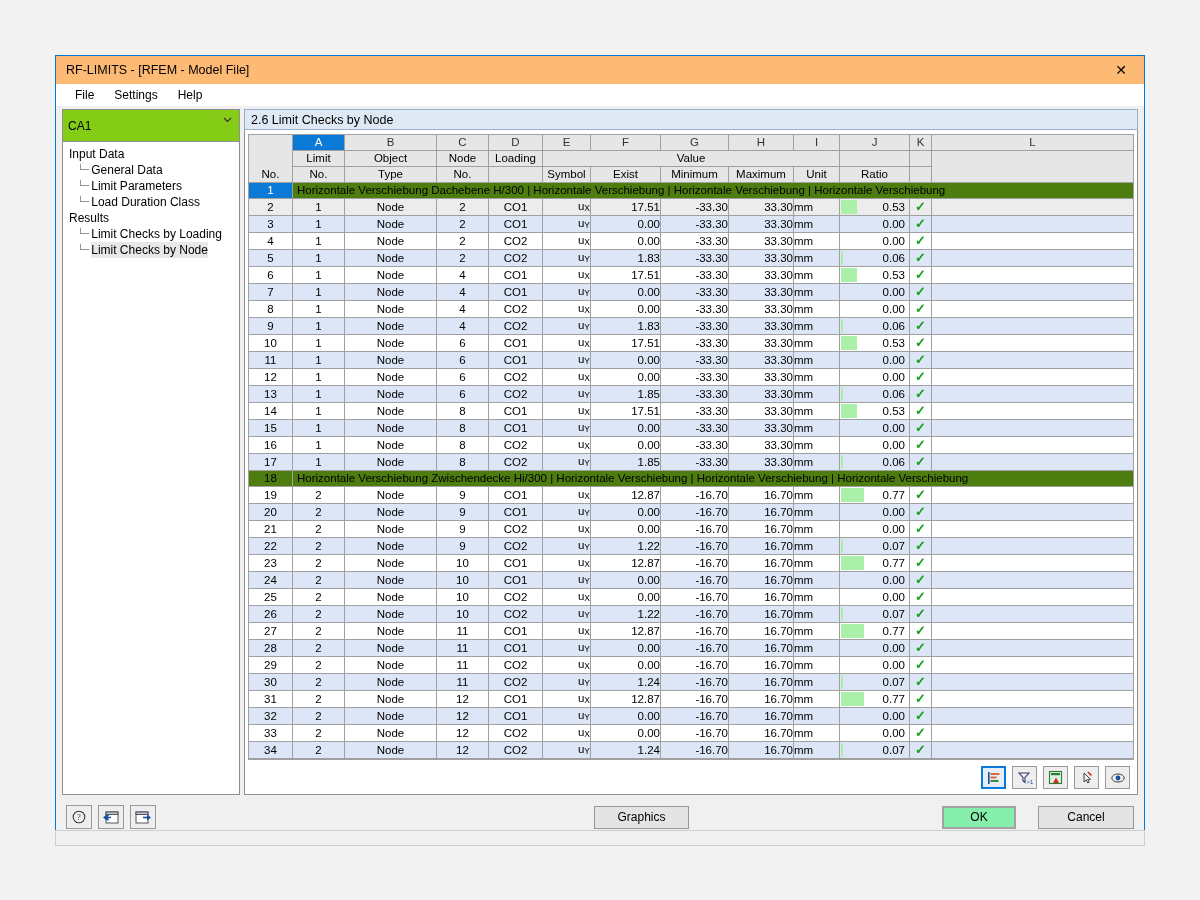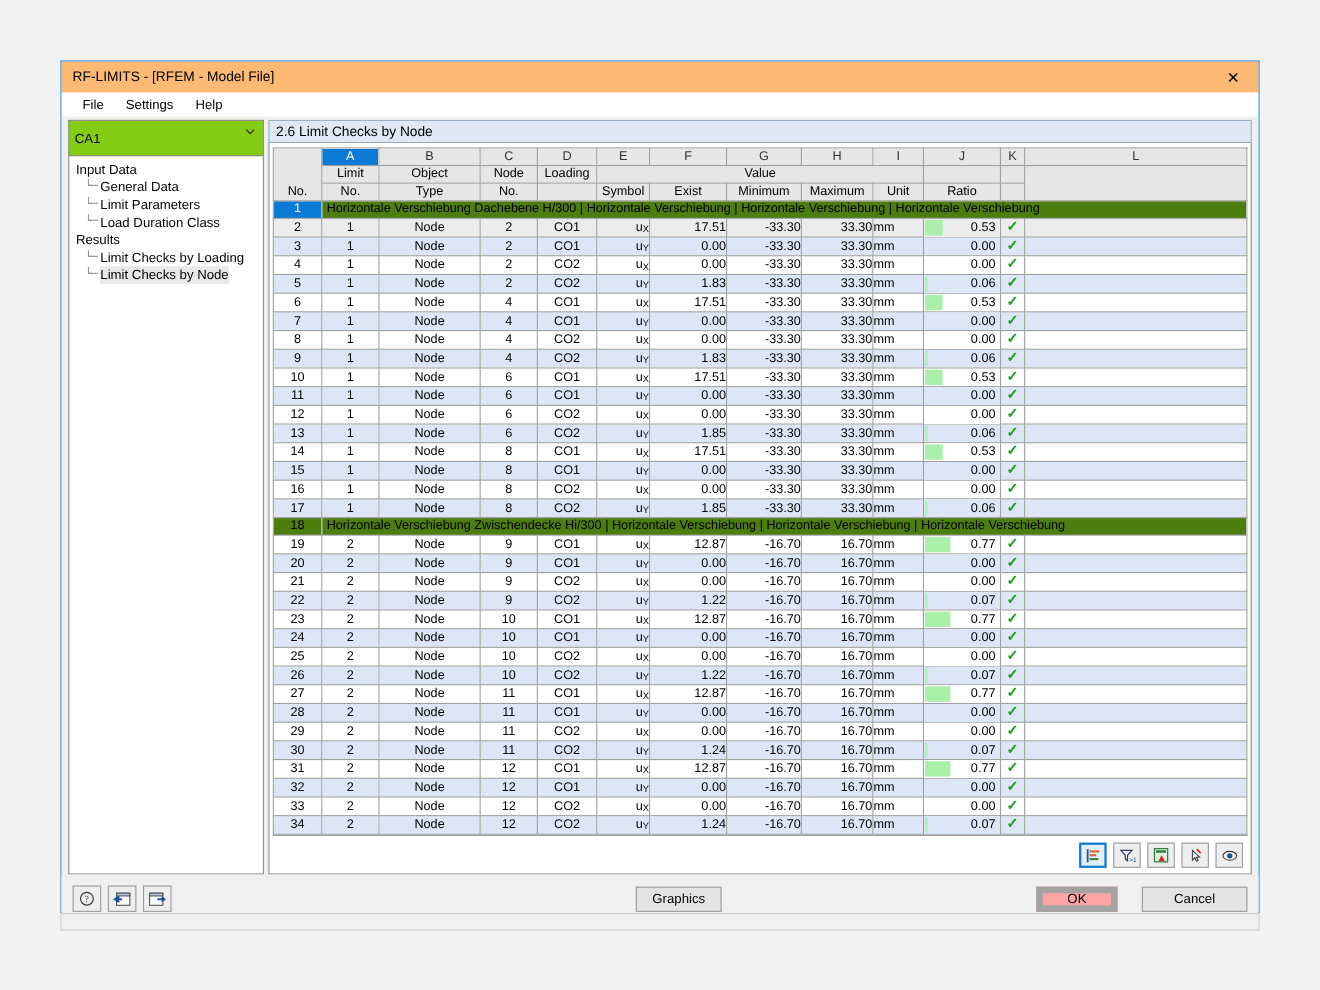--- a/index.html
+++ b/index.html
@@ -142,22 +142,22 @@
   .bleft{display:flex;gap:6px;align-items:center;}
   .bbtn{
     width:26px;height:24px;border:1px solid #9a9a9a;background:#eeeeee;
     display:flex;align-items:center;justify-content:center;cursor:pointer;box-sizing:border-box;
   }
   .btn{
     border:1px solid #989898;background:#e4e4e4;font-size:12px;
     display:flex;align-items:center;justify-content:center;cursor:pointer;
     box-sizing:border-box;font-family:"Liberation Sans",sans-serif;
   }
-  .btn-graphics{position:absolute;left:522px;width:78px;height:23px;}
-  .btn-ok{position:absolute;right:128px;width:74px;height:23px;border:6px solid #a3a3a3;background:#fca5a5;}
+  .btn-graphics{position:absolute;left:538px;width:95px;height:23px;}
+  .btn-ok{position:absolute;right:128px;width:74px;height:23px;border:2px solid #a3a3a3;background:#86efac;}
   .btn-cancel{position:absolute;right:10px;width:96px;height:23px;}
 
   .statusstrip{
     position:absolute;left:55px;top:830px;width:1090px;height:16px;
     background:#f0f0f0;border:1px solid #cfcfcf;box-sizing:border-box;
   }
 </style>
 </head>
 <body>
 

